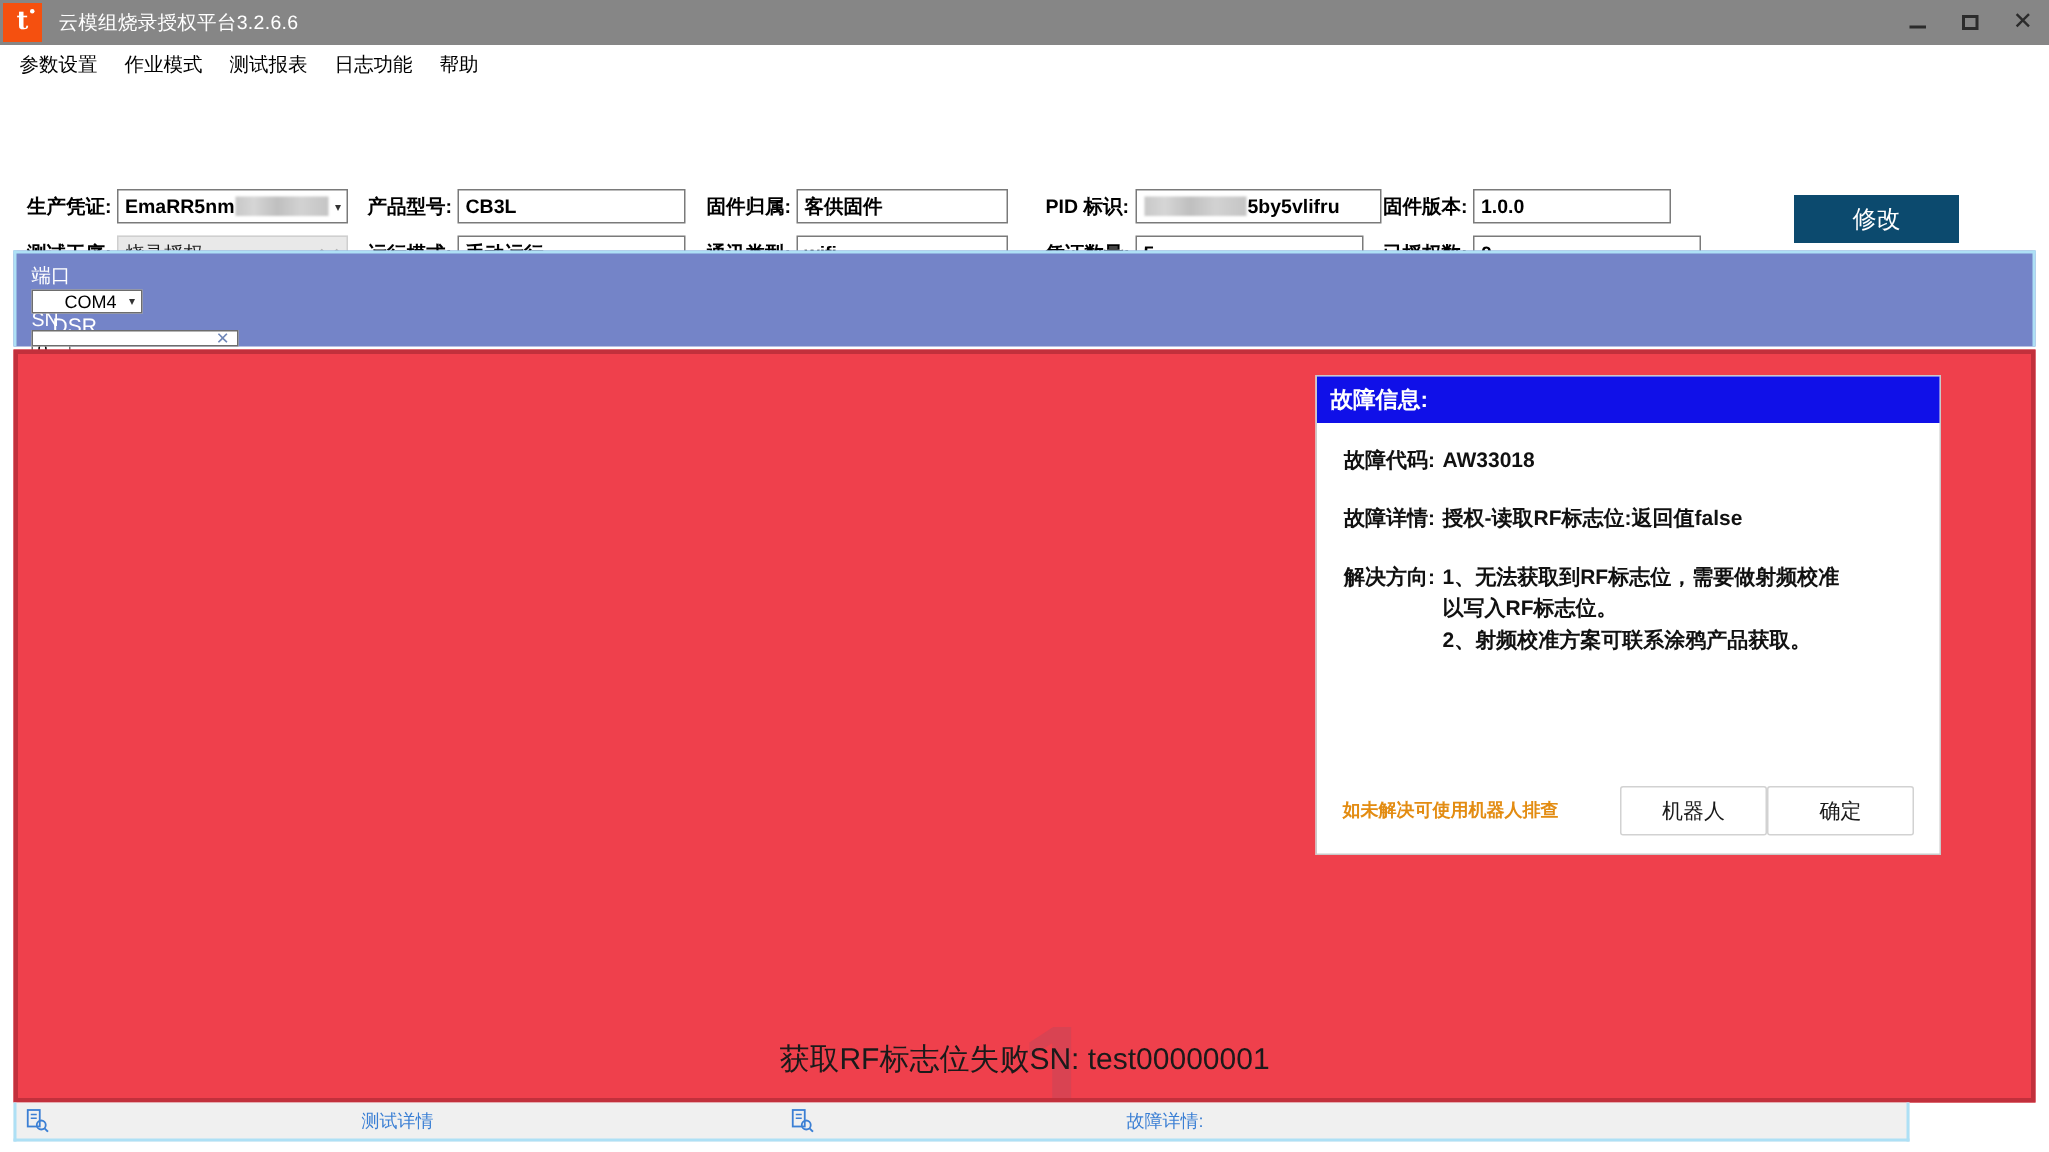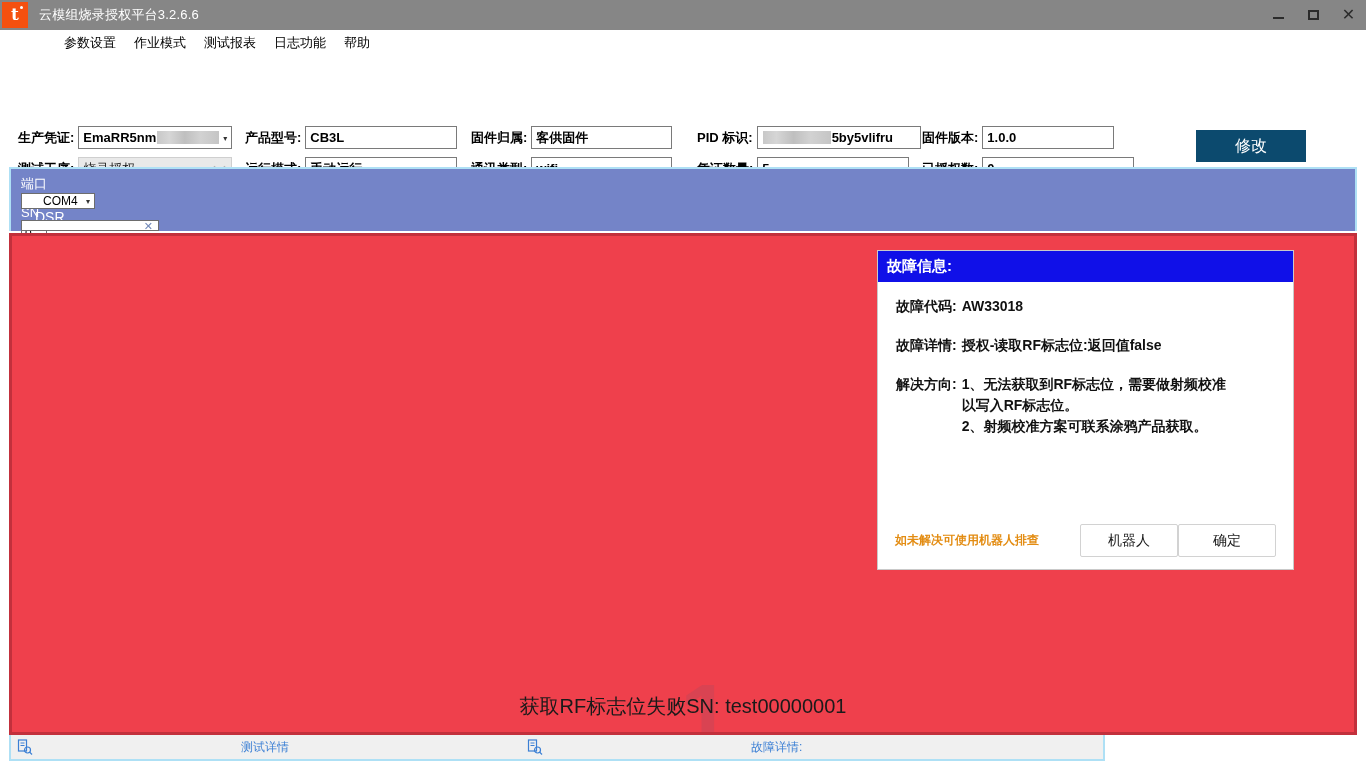--- a/index.html
+++ b/index.html
@@ -63,23 +63,22 @@
   .win-btn .bar-min { width: 11px; height: 2px; background: #2b2b2b; display:block; margin-top: 6px;}
   .win-btn .box-max { width: 11px; height: 10px; border: 2px solid #2b2b2b; display:block;}
   .win-btn .x-close { font-size: 16px; line-height: 1; font-weight: 400;}
 
   
   .menubar {
     height: 27px;
     background: #ffffff;
     display: flex;
     align-items: center;
-    padding-left: 16px;
+    padding-left: 4px;
     border-bottom: 1px solid #ffffff;
-    margin-left: 39px;
   }
   .menu-item {
     font-size: 13px;
     color: #000000;
     padding: 3px 9px;
     cursor: default;
   }
 
   
   .formarea {
@@ -297,21 +296,21 @@
     display: flex; align-items: center; justify-content: center;
     cursor: pointer;
     margin-left: 0;
     font-family: "Liberation Sans", sans-serif;
   }
 
   
   .statusbar {
     position: absolute;
     left: 9px; top: 735px;
-    width: 1096px; height: 26px;
+    width: 1264px; height: 26px;
     background: #f0f0f0;
     border-left: 2px solid #aee0f5;
     border-right: 2px solid #aee0f5;
     border-bottom: 2px solid #aee0f5;
     display: flex;
     align-items: center;
   }
   .sb-icon {
     width: 16px; height: 16px;
     margin-left: 6px;

